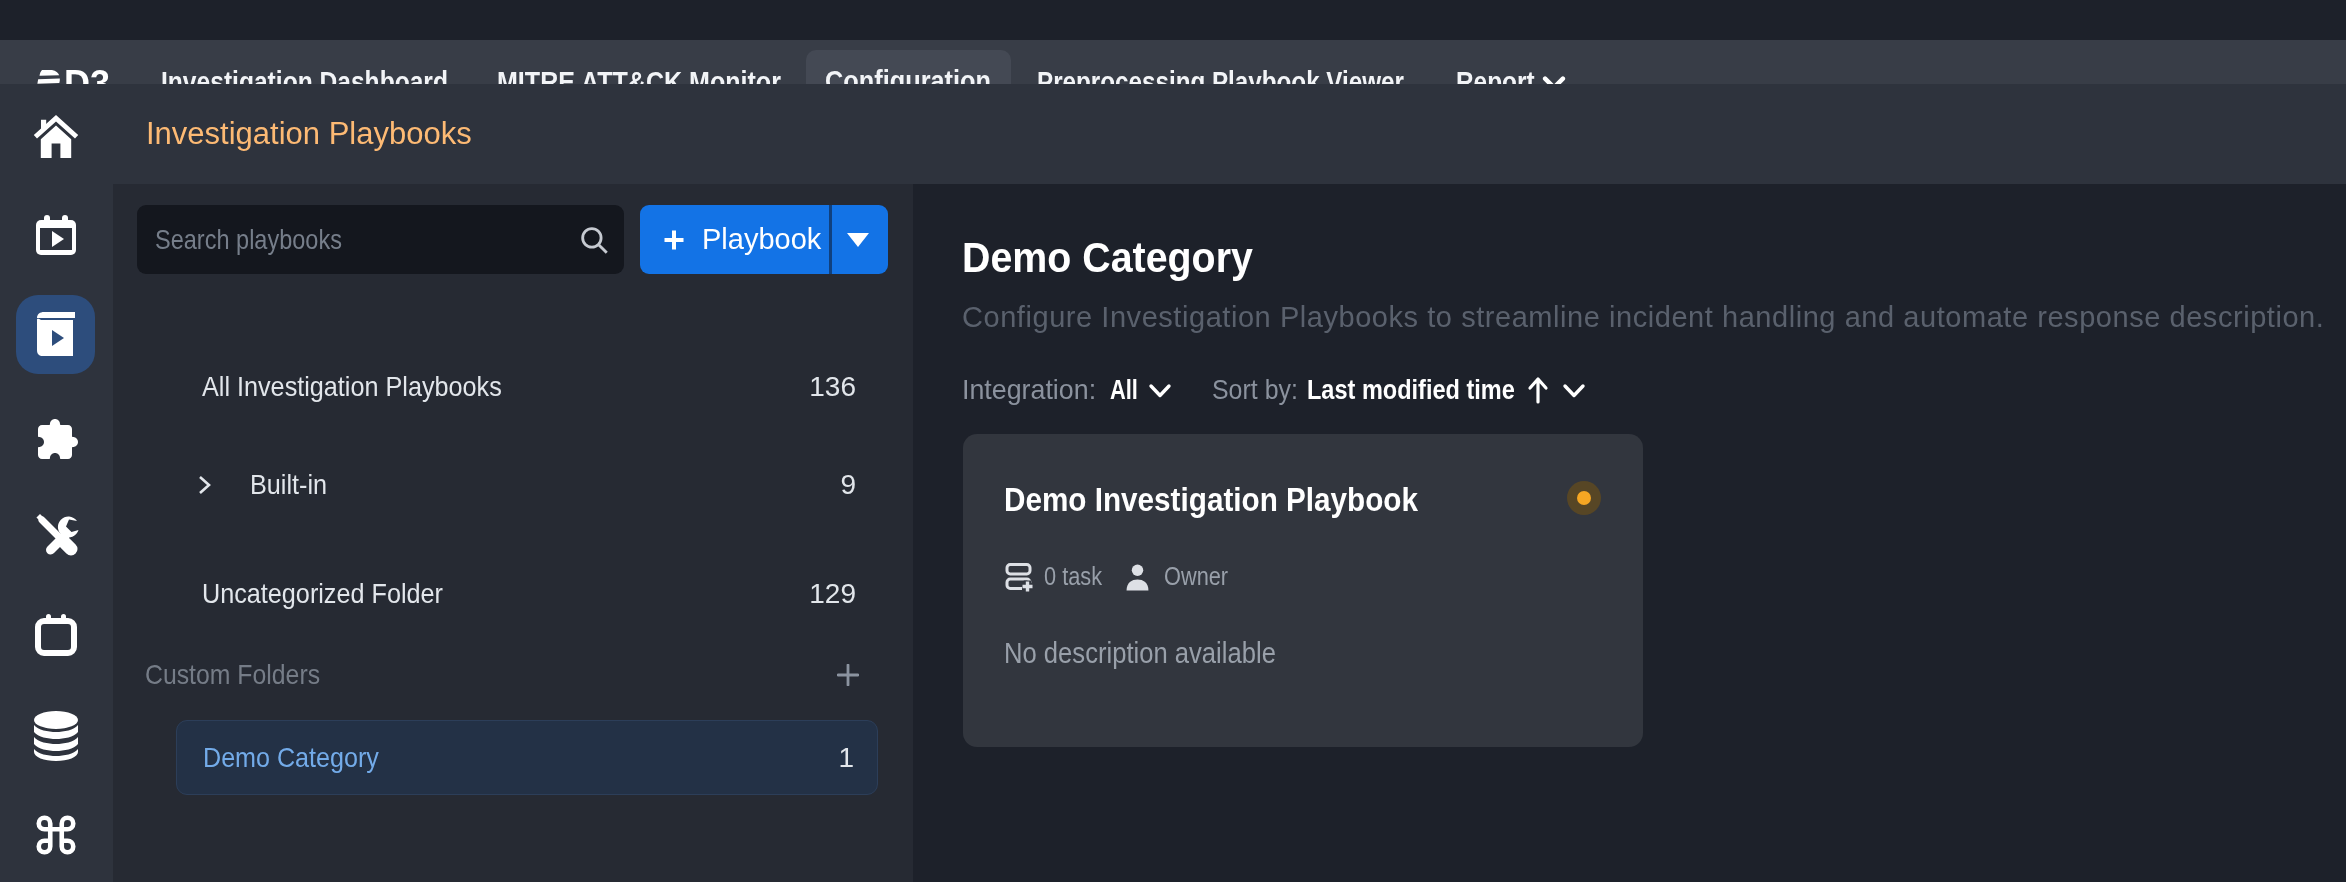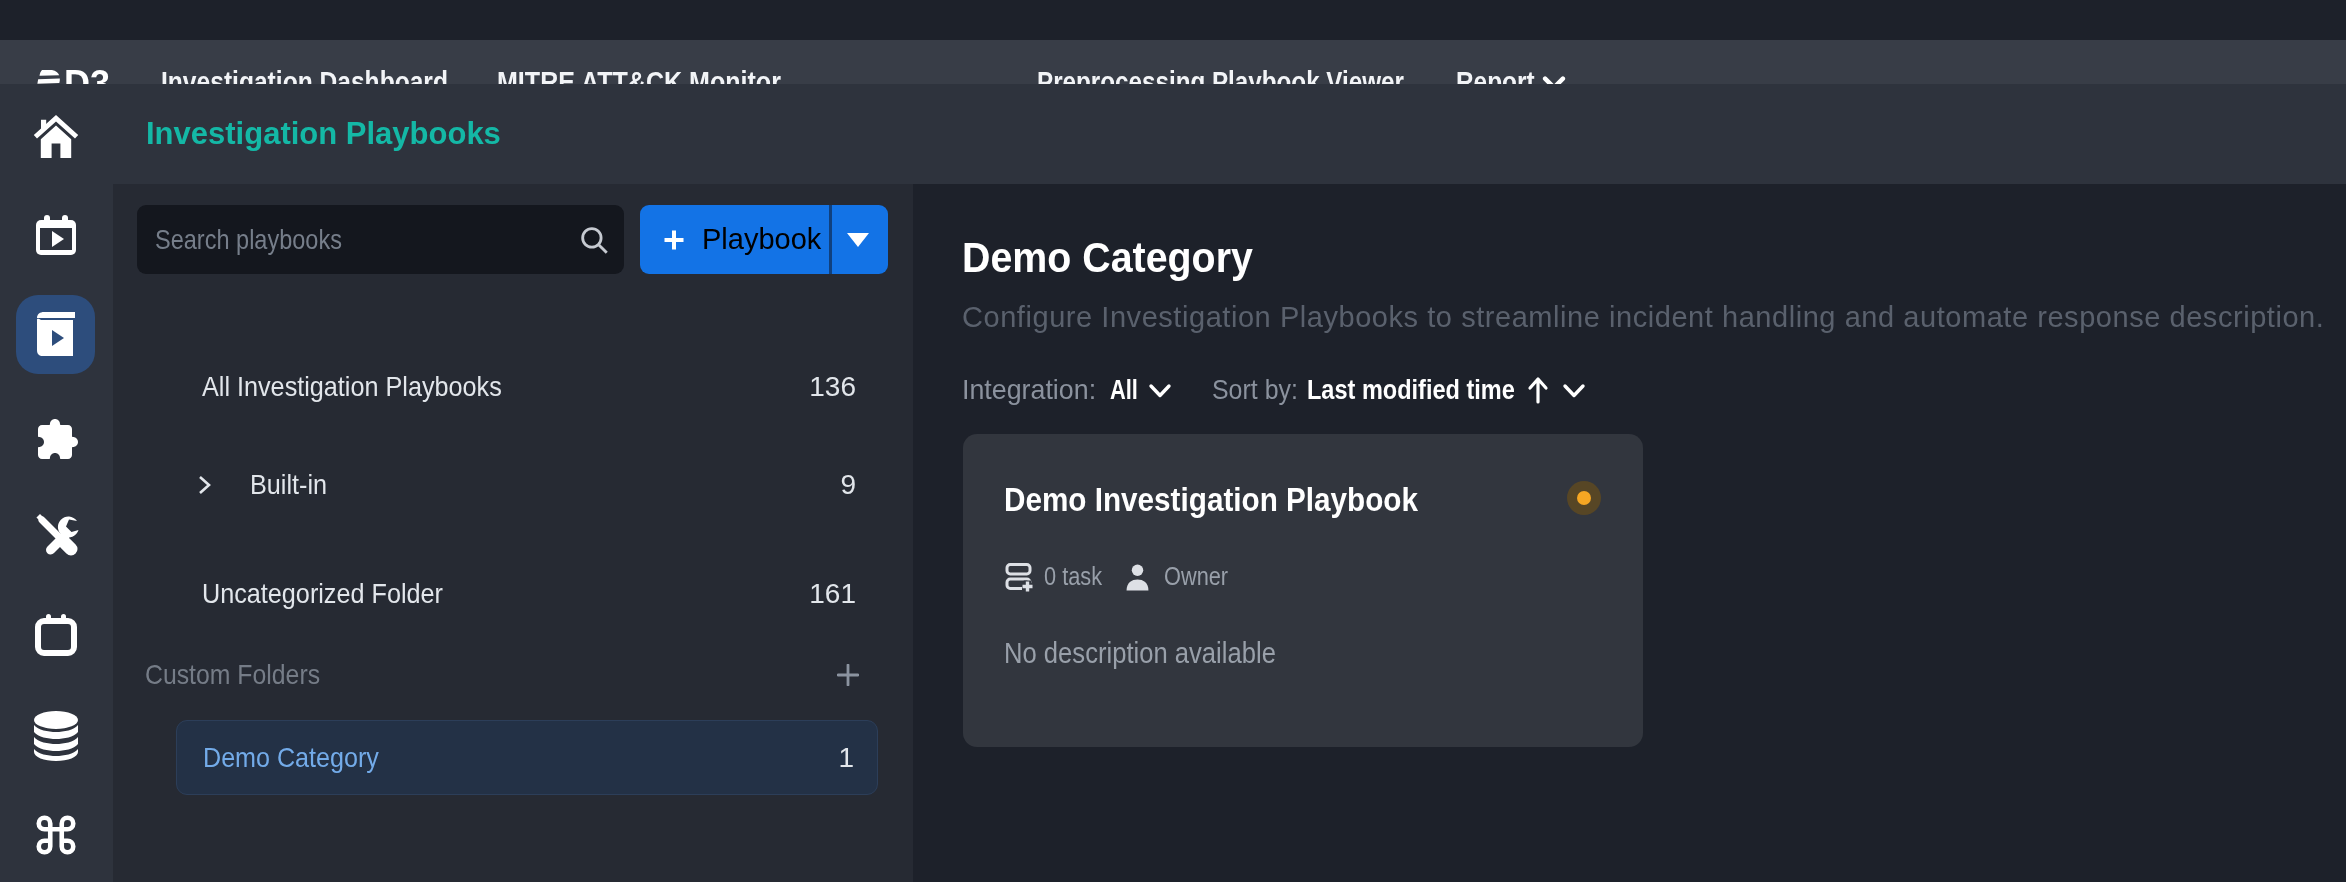--- a/index.html
+++ b/index.html
@@ -14,28 +14,28 @@
   #cfgtab span { color:#f2f4f7; font-size:29px; font-weight:700; transform:scaleX(0.873); }
   #cfgline { position:absolute; left:806px; top:79px; width:205px; height:5px; background:#1677f2; }
 
   
   #sidebar { position:absolute; left:0; top:84px; width:113px; height:798px; background:#2e333d; }
   .sbicon { position:absolute; left:56px; transform:translate(-50%,-50%); }
   #activebg { position:absolute; left:16px; top:211px; width:79px; height:79px; background:#2d4d7c; border-radius:22px; }
 
   
   #header { position:absolute; left:113px; top:84px; width:2233px; height:100px; background:#2e333d; }
-  #header h1 { position:absolute; left:33px; top:0; height:100px; line-height:100px; color:#14b8a6; font-size:31px; font-weight:700; }
+  #header h1 { position:absolute; left:33px; top:0; height:100px; line-height:100px; color:#fdba74; font-size:31px; font-weight:400; }
 
   
   #leftpanel { position:absolute; left:113px; top:184px; width:800px; height:698px; background:#262a33; }
   #search { position:absolute; left:24px; top:21px; width:487px; height:69px; background:#14171e; border-radius:9px;padding-left:24px; }
   #search .ph { position:absolute; left:18px; top:0; height:69px; line-height:69px; color:#767e8a; font-size:28px; transform-origin:0 50%; transform:scaleX(0.84); }
   #search svg { position:absolute; right:13px; top:18px; }
-  #pbbtn { position:absolute; left:527px; top:21px; width:248px; height:69px; background:#1373e6; border-radius:9px; color:#000000; }
+  #pbbtn { position:absolute; left:527px; top:21px; width:248px; height:69px; background:#1373e6; border-radius:9px; color:#ffffff; }
   #pbbtn .txt { position:absolute; left:62px; top:0; line-height:69px; font-size:29px; font-weight:400; }
   #pbbtn .div { position:absolute; left:189px; top:0; width:3px; height:69px; background:#10407e; }
   #pbbtn .caret { position:absolute; left:207px; top:28px; width:0; height:0; border-left:11px solid transparent; border-right:11px solid transparent; border-top:14px solid #fff; }
 
   .lrow { position:absolute; left:0; width:800px; color:#e2e6eb; font-size:28px; }
   .lrow .name { position:absolute; left:89px; transform-origin:0 50%; transform:scaleX(0.9); }
   .lrow .cnt { position:absolute; right:57px; }
   .chev { position:absolute; left:80px; top:4px; }
 
   #selrow { position:absolute; left:63px; top:536px; width:702px; height:75px; background:#233146; border:1px solid #2c3e59; border-radius:11px; }
@@ -63,20 +63,23 @@
   <svg class="abs" style="left:29px; top:26px;" width="94" height="36" viewBox="0 0 92 36">
     <g fill="#ffffff">
       <path d="M12 4 L22 4 C26 4.9 28.2 6.6 29.2 9.3 L9.5 9.8 C9.8 7.5 10.6 5.5 12 4 Z"></path>
       <path d="M8.2 13.2 L29.8 12.6 C30 14 29.8 15.5 29.3 17 L7.4 17.8 C7.6 16.2 7.9 14.7 8.2 13.2 Z"></path>
       <path d="M6.2 21.2 L28 20.3 C26.3 23.3 23.2 25.3 19 26.2 L4.5 26.2 C5.1 24.6 5.7 22.9 6.2 21.2 Z"></path>
     </g>
     <text x="34" y="30" fill="#fff" font-size="36" font-weight="700" font-family="Liberation Sans">D3</text>
   </svg>
   <div class="navitem" style="left:161px; transform:scaleX(0.848);">Investigation Dashboard</div>
   <div class="navitem" style="left:497px; transform:scaleX(0.864);">MITRE ATT&amp;CK Monitor</div>
+  <div id="cfgtab">
+      <span>Configuration</span>
+    </div>
   <div id="cfgline"></div>
   <div class="navitem" style="left:1037px; transform:scaleX(0.835);">Preprocessing Playbook Viewer</div>
   <div class="navitem" style="left:1456px; transform:scaleX(0.84);">Report</div>
   <svg class="abs" style="left:1542px; top:36px;" width="24" height="16" viewBox="0 0 26 18">
       <path d="M3 3 L13 13 L23 3" stroke="#fff" stroke-width="5" fill="none" stroke-linecap="round" stroke-linejoin="round"></path>
     </svg>
 </div>
 
 <div id="sidebar">
   <div id="activebg"></div>
@@ -159,21 +162,21 @@
     </div>
   <div class="lrow" style="top:285px;">
     <svg class="chev" width="22" height="24" viewBox="0 0 22 24" fill="none" stroke="#e2e6eb" stroke-width="2.6">
         <path d="M7 4 L16 12 L7 20"></path>
       </svg>
     <span class="name" style="left:137px;">Built-in</span>
       <span class="cnt">9</span>
   </div>
   <div class="lrow" style="top:394px;">
       <span class="name">Uncategorized Folder</span>
-      <span class="cnt">161</span>
+      <span class="cnt">129</span>
     </div>
   <div class="lrow" style="top:475px; color:#757c87;">
       <span class="name" style="left:32px; transform:scaleX(0.886);">Custom Folders</span>
     </div>
   <svg class="abs" style="left:724px; top:480px;" width="22" height="22" viewBox="0 0 22 22">
       <path d="M11 1 L11 21 M1 11 L21 11" stroke="#8b93a0" stroke-width="2.8" stroke-linecap="round"></path>
     </svg>
   <div id="selrow">
       <span class="name">Demo Category</span>
       <span class="cnt">1</span>

